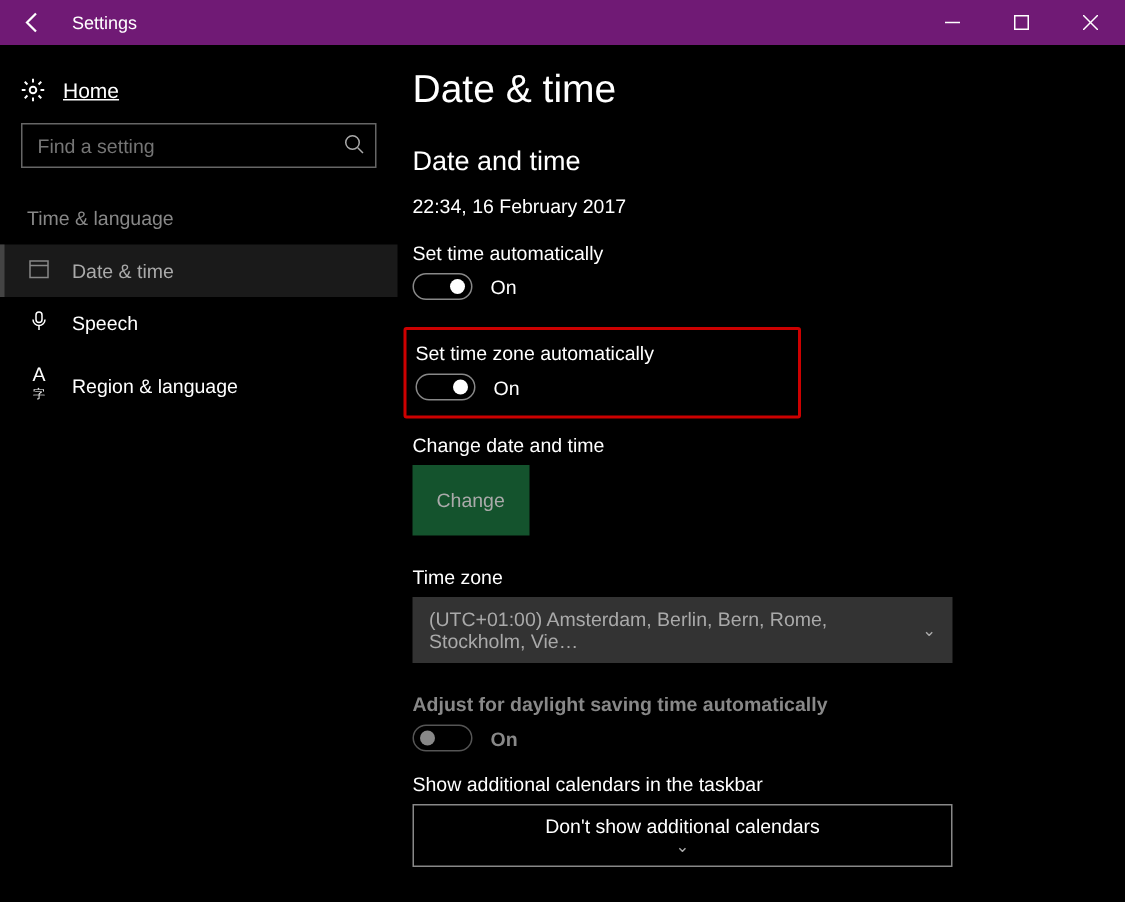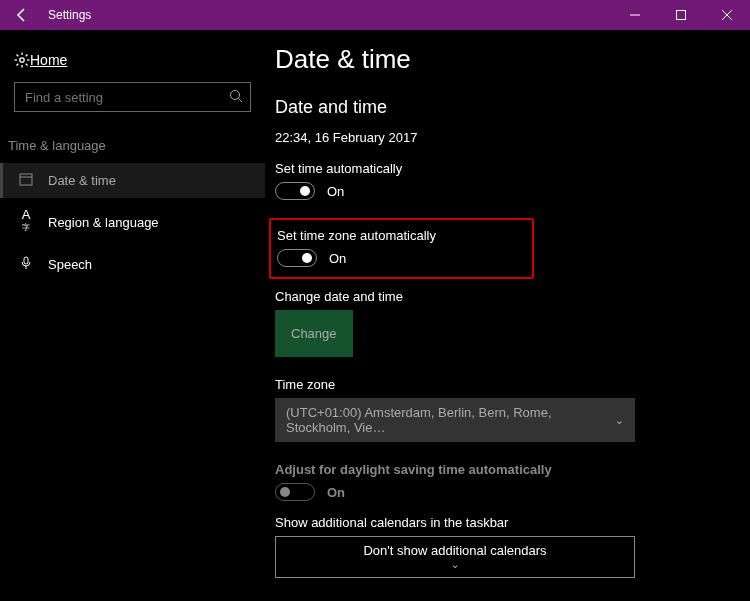--- a/index.html
+++ b/index.html
@@ -16,30 +16,30 @@
     color: #fff; font-size: 12px;
   }
   .titlebar .back {
     width: 44px; height: 30px; display:flex; align-items:center; justify-content:center;
   }
   .titlebar .title { flex: 1; padding-left: 4px; }
   .winbtns { display:flex; }
   .winbtn { width: 46px; height:30px; display:flex; align-items:center; justify-content:center; }
   .body { display:flex; height: calc(601px - 30px); }
   .sidebar { width: 265px; padding-top: 18px; }
-  .home-row { display:flex; align-items:center; padding: 4px 14px; font-size:14px;text-decoration:underline; }
+  .home-row { display:flex; align-items:center; padding: 4px 14px; gap:12px; font-size:14px;text-decoration:underline; }
   .icon { width:16px; height:16px; display:inline-flex; align-items:center; justify-content:center; color:#fff; }
   .search-wrap { padding: 10px 14px 18px; }
   .search {
     width: 237px; height: 30px; border:1px solid #666; background:transparent;
     color:#ccc; padding: 0 30px 0 10px; font-size:13px; position:relative;
   }
   .search-box { position:relative; width:237px; }
   .search-icon { position:absolute; right:8px; top:7px; color:#aaa; }
-  .group-head { color:#888; font-size:13px; padding: 8px 8px 10px; }
+  .group-head { color:#888; font-size:13px; padding: 8px 18px 10px; }
   .nav-item { display:flex; align-items:center; gap:14px; padding: 9px 18px; color:#fff; font-size:13px; }
   .nav-item.active { background:#1a1a1a; color:#aaa; border-left:3px solid #444; padding-left:15px;}
   .nav-item .nicon { width:16px; text-align:center; }
   .main { flex:1; padding: 14px 10px 0 10px; overflow:hidden; }
   .h1 { font-size:26px; font-weight:300; margin-bottom: 22px; }
   .h2 { font-size:18px; font-weight:400; margin-top: 6px; margin-bottom: 12px; }
   .dim { color:#888;font-weight:bold; }
   .row { margin-bottom: 6px; }
   .label { font-size:13px; margin-bottom:6px; }
   .toggle {
@@ -133,30 +133,30 @@
     </div>
     <div class="group-head">Time &amp; language</div>
     <div class="nav-item active">
       <span class="nicon"><svg width="14" height="14" viewBox="0 0 14 14">
             <rect x="1" y="2" width="12" height="11" stroke="#888" fill="none"></rect>
             <line x1="1" y1="5" x2="13" y2="5" stroke="#888"></line>
           </svg></span>
       <span>Date &amp; time</span>
     </div>
     <div class="nav-item">
-      <span class="nicon" style="font-size:13px;">A<sup style="font-size:8px;">字</sup></span>
-      <span>Region &amp; language</span>
-    </div>
-    <div class="nav-item">
       <span class="nicon"><svg width="12" height="14" viewBox="0 0 12 14">
             <rect x="4" y="1" width="4" height="7" rx="2" stroke="#fff" fill="none"></rect>
             <path d="M2 6 a4 4 0 0 0 8 0" stroke="#fff" fill="none"></path>
             <line x1="6" y1="10" x2="6" y2="13" stroke="#fff"></line>
           </svg></span>
       <span>Speech</span>
+    </div>
+    <div class="nav-item">
+      <span class="nicon" style="font-size:13px;">A<sup style="font-size:8px;">字</sup></span>
+      <span>Region &amp; language</span>
     </div>
   </div>
 
   <div class="main">
     <div class="h1">Date &amp; time</div>
 
     <div class="h2">Date and time</div>
     <div class="row" style="margin-bottom:16px;">22:34, 16 February 2017</div>
 
     <div class="label">Set time automatically</div>

